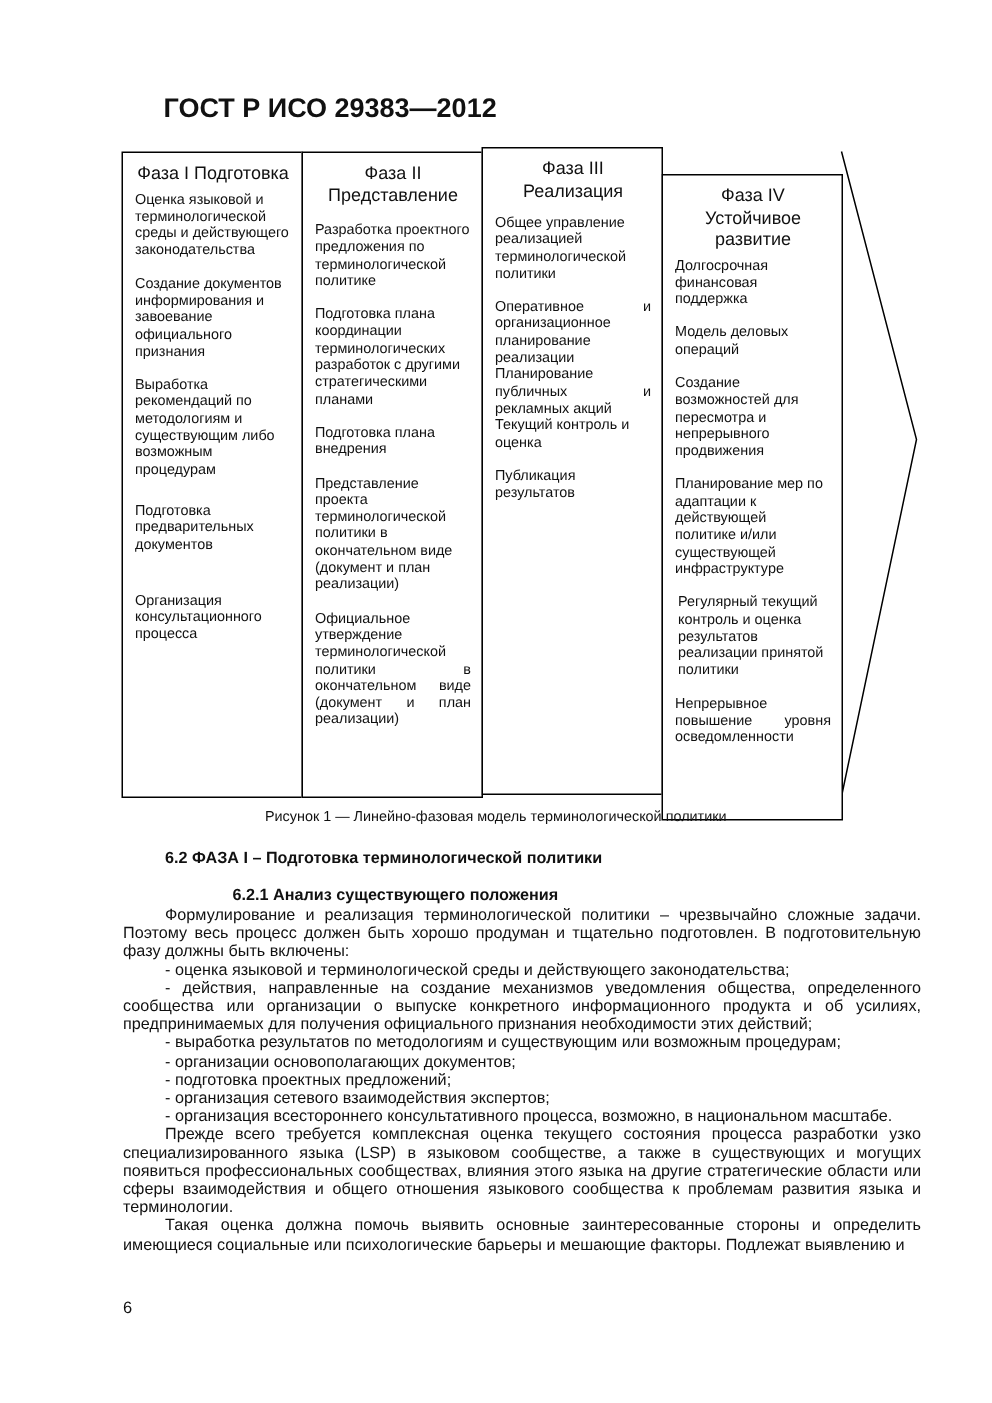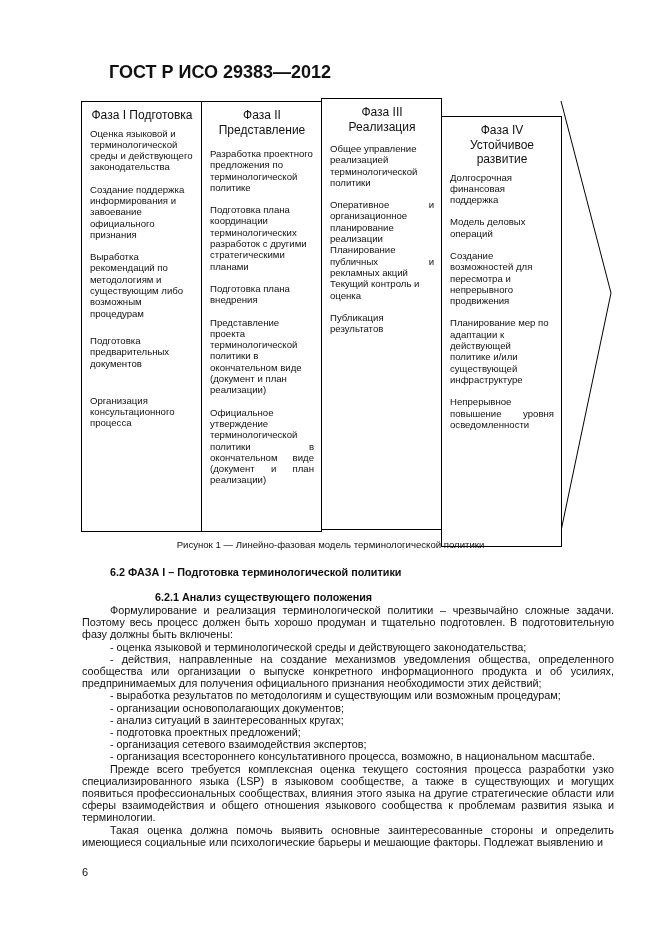--- a/index.html
+++ b/index.html
@@ -34,21 +34,21 @@
 <div class="header">ГОСТ Р ИСО 29383—2012</div>
 
 <div class="figure">
   <svg class="arrow" width="661" height="560">
     <polyline points="561,101 611,293 561,531" fill="none" stroke="#000" stroke-width="1"></polyline>
   </svg>
 
   <div class="box" id="b1">
     <div class="title">Фаза I Подготовка</div>
     <div class="item">Оценка языковой и терминологической среды и действующего законодательства</div>
-    <div class="item">Создание поддержка информирования и завоевание официального признания</div>
+    <div class="item">Создание документов информирования и завоевание официального признания</div>
     <div class="item" style="margin-bottom:16px">Выработка рекомендаций по методологиям и существующим либо возможным процедурам</div>
     <div class="item j" style="margin-bottom:26px">Подготовка предварительных документов</div>
     <div class="item j">Организация консультационного процесса</div>
   </div>
 
   <div class="box" id="b2">
     <div class="title">Фаза II Представление</div>
     <div class="item">Разработка проектного предложения по терминологической политике</div>
     <div class="item">Подготовка плана координации терминологических разработок с другими стратегическими планами</div>
     <div class="item">Подготовка плана внедрения</div>
@@ -64,36 +64,36 @@
     <div class="item">Текущий контроль и оценка</div>
     <div class="item j">Публикация результатов</div>
   </div>
 
   <div class="box" id="b4">
     <div class="title">Фаза IV Устойчивое развитие</div>
     <div class="item">Долгосрочная финансовая поддержка</div>
     <div class="item">Модель деловых операций</div>
     <div class="item">Создание возможностей для пересмотра и непрерывного продвижения</div>
     <div class="item">Планирование мер по адаптации к действующей политике и/или существующей инфраструктуре</div>
+    <div class="item" style="padding-left:2px">Регулярный текущий контроль и оценка результатов реализации принятой политики</div>
     <div class="item j">Непрерывное повышение уровня осведомленности</div>
   </div>
 </div>
 
 <div class="caption">Рисунок 1 — Линейно-фазовая модель терминологической политики</div>
 
 <div class="h2">6.2 ФАЗА I – Подготовка терминологической политики</div>
 <div class="h3">6.2.1 Анализ существующего положения</div>
 
 <div class="text" style="top:604px">
   <p class="p">Формулирование и реализация терминологической политики – чрезвычайно сложные задачи. Поэтому весь процесс должен быть хорошо продуман и тщательно подготовлен. В подготовительную фазу должны быть включены:</p>
   <p class="li">- оценка языковой  и терминологической среды и действующего законодательства;</p>
   <p class="li wrap">- действия, направленные на создание механизмов уведомления общества, определенного сообщества или организации о выпуске конкретного информационного продукта и об усилиях, предпринимаемых для получения официального признания необходимости этих действий;</p>
   <p class="li">- выработка результатов по методологиям и существующим или возможным процедурам;</p>
   <p class="li">- организации основополагающих документов;</p>
-  <p class="li">- анализ ситуаций в заинтересованных кругах;</p>
   <p class="li">- подготовка проектных предложений;</p>
   <p class="li">- организация сетевого взаимодействия экспертов;</p>
   <p class="li">- организация всестороннего консультативного процесса, возможно, в национальном масштабе.</p>
   <p class="p">Прежде всего требуется комплексная оценка текущего состояния процесса разработки узко специализированного языка (LSP) в языковом сообществе, а также в существующих и могущих появиться профессиональных сообществах, влияния этого языка на другие стратегические области или сферы взаимодействия и общего отношения языкового сообщества к проблемам развития языка и терминологии.</p>
   <p class="p">Такая оценка должна помочь выявить основные заинтересованные стороны и определить имеющиеся социальные или психологические барьеры и мешающие факторы. Подлежат выявлению и</p>
 </div>
 
 <div class="pagenum">6</div>
 
 </body></html>

